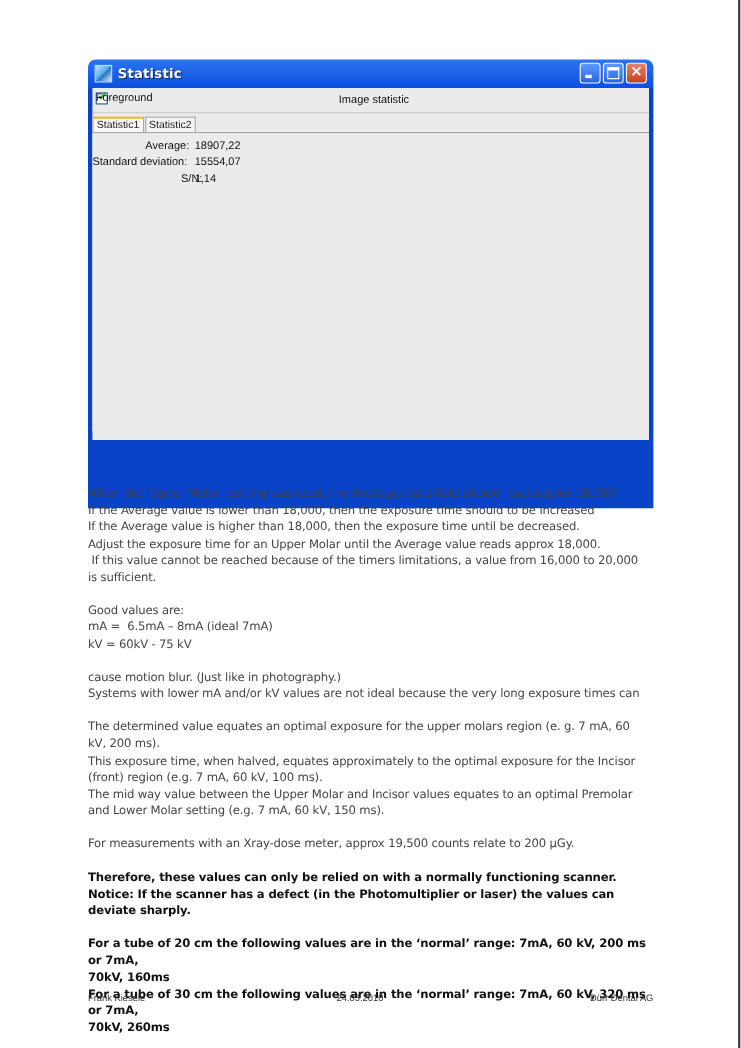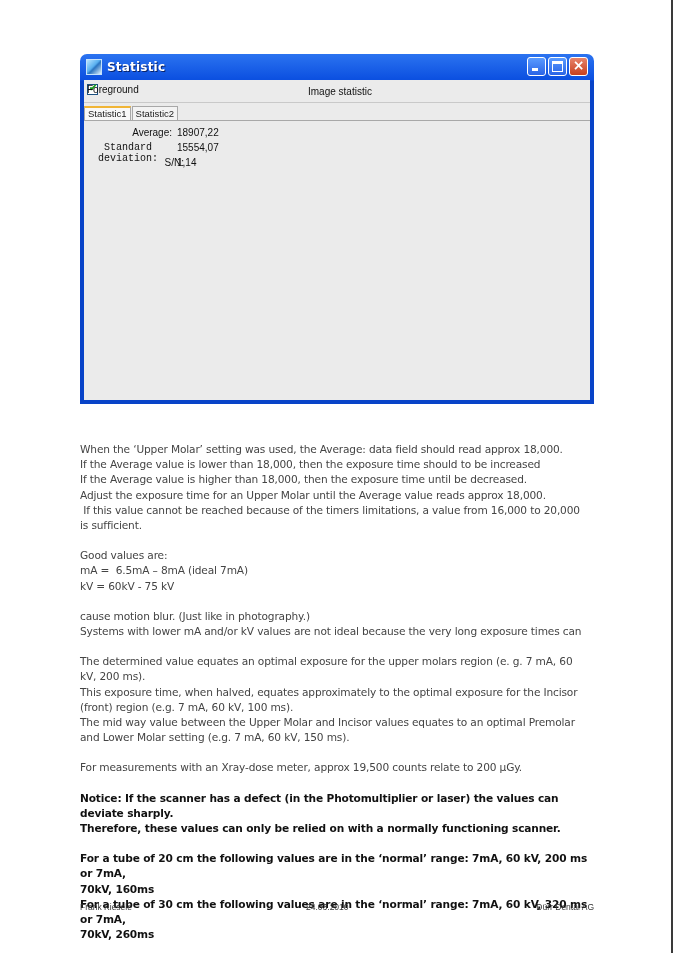--- a/index.html
+++ b/index.html
@@ -4,21 +4,21 @@
 <style>
   html, body { margin:0; padding:0; }
   body {
     width:674px; height:953px; background:#ffffff; position:relative; overflow:hidden;
     font-family:"DejaVu Sans", sans-serif; color:#333;
   }
   .page-edge { position:absolute; left:671px; top:0; width:2px; height:953px; background:#3a3a3a; }
 
   
   .win {
-    position:absolute; left:80px; top:54px; width:514px; height:350px;
+    position:absolute; left:80px; top:54px; width:514px; height:408px;
     background:#0a3fd6; border-radius:7px 7px 0 0; box-sizing:border-box;
     padding:0 4px 4px 4px;
     background:linear-gradient(to bottom,#2b73f0 0,#0b4fe0 26px,#0843c8 27px,#0843c8 100%);
   }
   .titlebar { height:26px; position:relative; display:flex; align-items:center; }
   .title-icon {
     width:14px; height:14px; margin-left:2px; margin-right:5px;
     background:linear-gradient(135deg,#b8e4ff 0,#5ab0f0 45%,#2a73c0 55%,#dff3ff 100%);
     border:1px solid #c5e2fb;
   }
@@ -94,21 +94,21 @@
       <div class="tab active">Statistic1</div>
       <div class="tab">Statistic2</div>
     </div>
     <div class="tab-panel">
       <div class="stats">
         <div class="stat-row">
           <span class="stat-label" style="right: auto; left: 0px; width: 88px; text-align: right;">Average:</span>
           <span class="stat-value">18907,22</span>
         </div>
         <div class="stat-row">
-          <span class="stat-label" style="right: auto; left: 0px; width: 88px; text-align: center; font-family: Liberation Mono, monospace;">Standard deviation:</span>
+          <span class="stat-label" style="right: auto; left: 0px; width: 88px; text-align: left;">Standard deviation:</span>
           <span class="stat-value">15554,07</span>
         </div>
         <div class="stat-row">
           <span class="stat-label" style="right: auto; left: 0px; width: 88px; text-align: right; margin-left: 12px;">S/N:</span>
           <span class="stat-value">1,14</span>
         </div>
       </div>
     </div>
   </div>
 </div>
@@ -141,22 +141,22 @@
     <p>(front) region (e.g. 7 mA, 60 kV, 100 ms).</p>
     <p>The mid way value between the Upper Molar and Incisor values equates to an optimal Premolar</p>
     <p>and Lower Molar setting (e.g. 7 mA, 60 kV, 150 ms).</p>
   </div>
   <div class="gap"></div>
   <div>
     <p>For measurements with an Xray-dose meter, approx 19,500 counts relate to 200 µGy.</p>
   </div>
   <div class="gap"></div>
   <div class="bold">
+    <p>Therefore, these values can only be relied on with a normally functioning scanner.</p>
     <p>Notice: If the scanner has a defect (in the Photomultiplier or laser) the values can deviate sharply.</p>
-    <p>Therefore, these values can only be relied on with a normally functioning scanner.</p>
   </div>
   <div class="gap"></div>
   <div class="bold">
     <p>For a tube of 20 cm the following values are in the ‘normal’ range: 7mA, 60 kV, 200 ms or 7mA,</p>
     <p>70kV, 160ms</p>
     <p>For a tube of 30 cm the following values are in the ‘normal’ range: 7mA, 60 kV, 320 ms or 7mA,</p>
     <p>70kV, 260ms</p>
   </div>
 </div>
 

